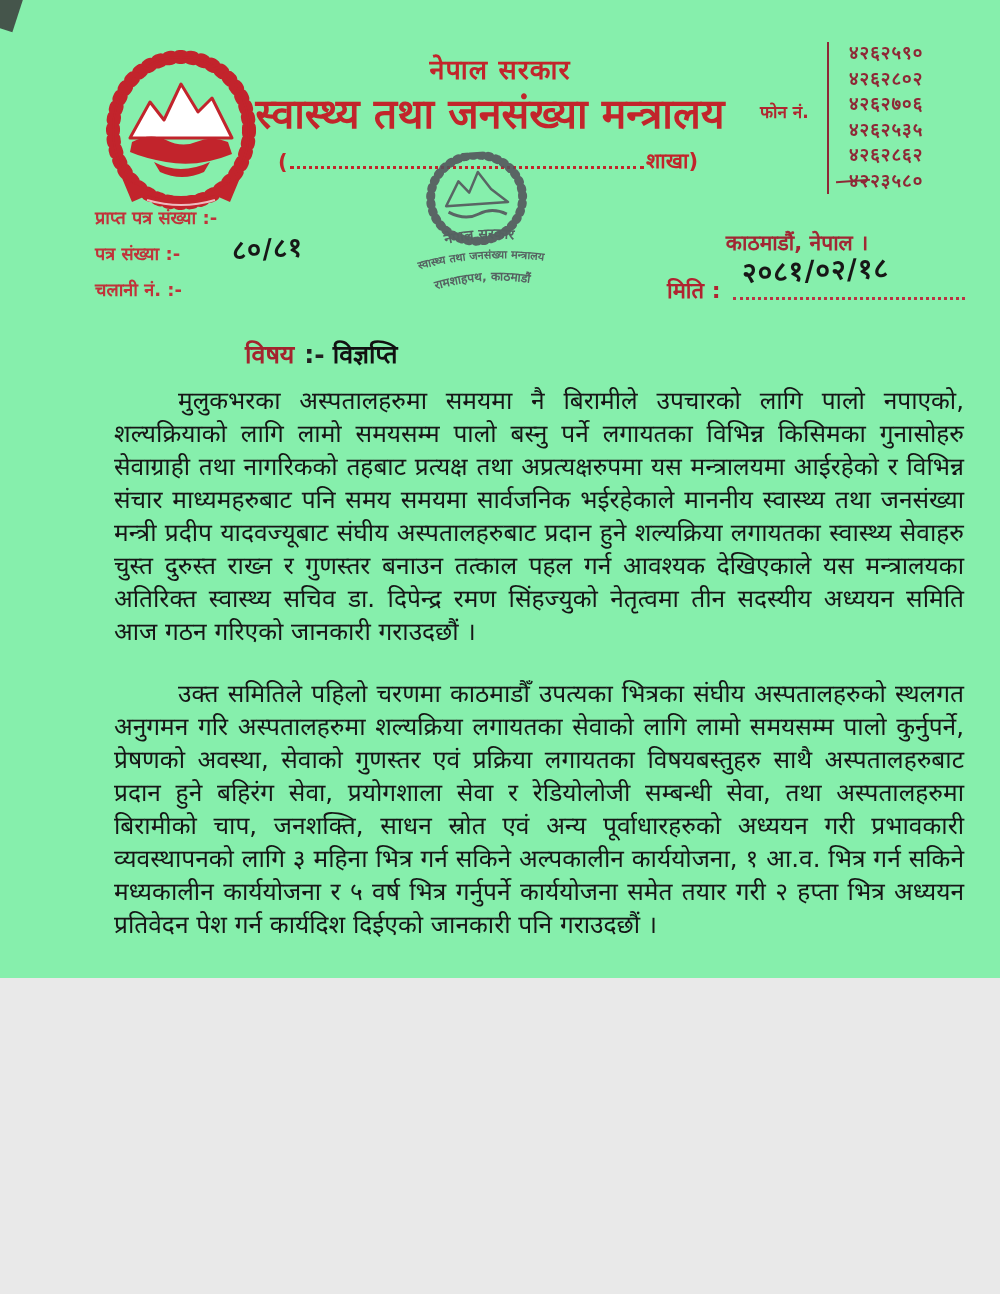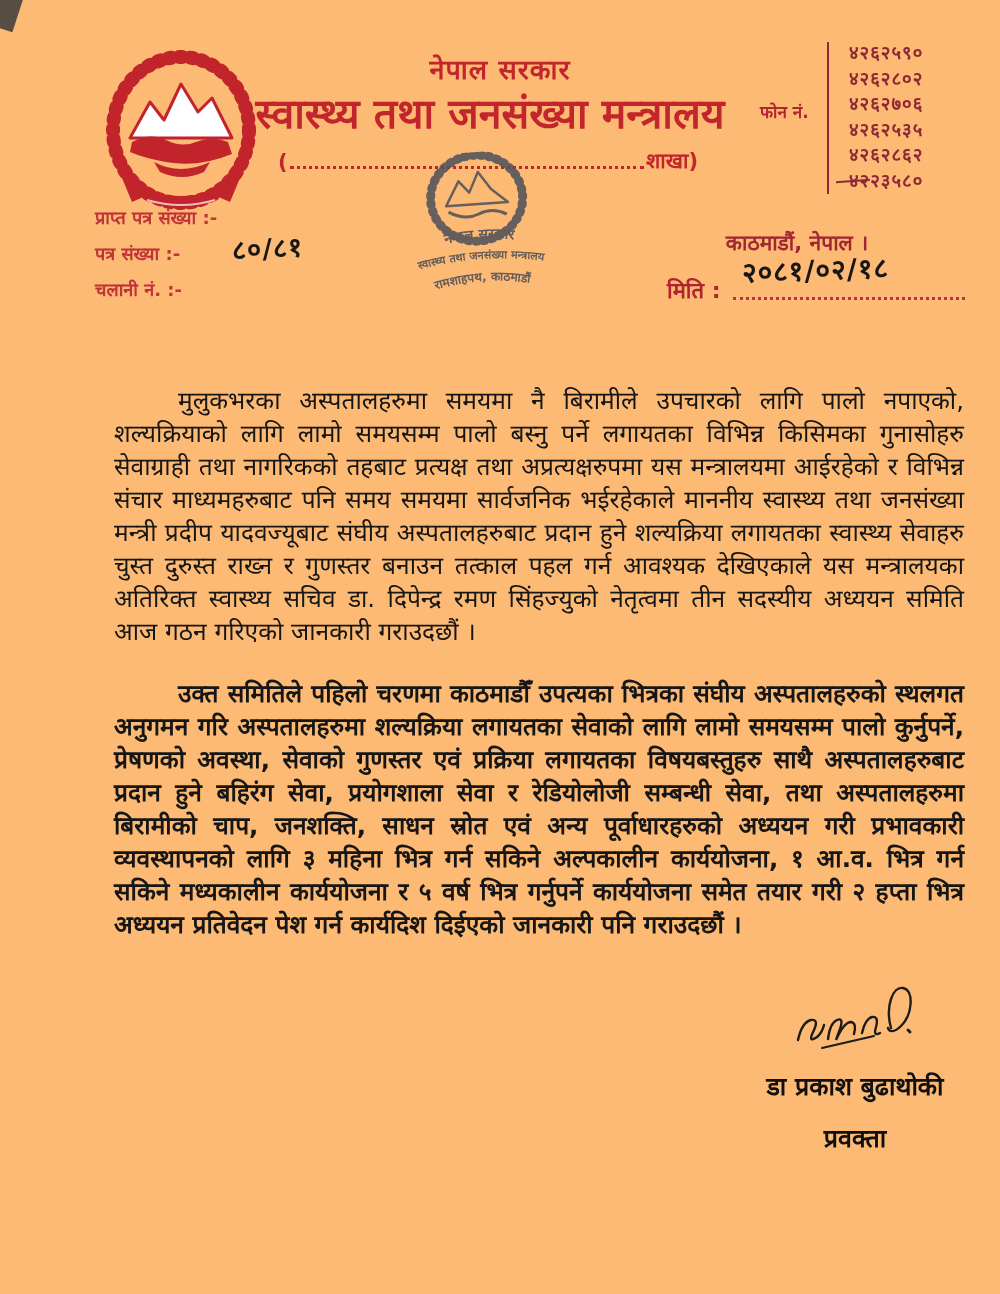--- a/index.html
+++ b/index.html
@@ -1,19 +1,19 @@
 <!DOCTYPE html>
 <html><head>
 <meta charset="utf-8">
 <style>
   * { margin:0; padding:0; box-sizing:border-box; }
   html,body { background:#e9e9e9; }
   .page {
-    position:relative; width:1000px; height:1294px; margin:0 auto;
-    background:#fdba74; overflow:hidden;
+    position:relative; width:1000px; height:978px; margin:0 auto;
+    background:#86efac; overflow:hidden;
     font-family:"DejaVu Sans", sans-serif; color:#1b1b1b;
   }
   .scan-corner {
     position:absolute; left:-14px; top:-16px; width:34px; height:44px;
     background:#3a3a3a; transform:rotate(18deg); opacity:.85;
   }
   .abs { position:absolute; }
 
   
   .gov-line { left:0; top:50px; width:1000px; text-align:center;
@@ -49,21 +49,21 @@
   
   .subject { left:245px; top:336px; font-size:25px; font-weight:bold; }
   .subject .lab { color:#a3242e; }
   .subject .sep { color:#222; padding:0 8px 0 10px; }
   .subject .val { color:#111; }
 
   
   .body-text { left:114px; top:384px; width:850px; font-size:24.5px; line-height:33px;
     text-align:justify; color:#161616; }
   .body-text p { text-indent:64px; }
-  .body-text p + p { margin-top:29px;font-weight:bold; }
+  .body-text p + p { margin-top:29px; }
 
   
   .sig-scribble { left:788px; top:978px; width:140px; height:90px; }
   .sig-name  { left:730px; top:1068px; width:250px; text-align:center; font-size:25px; font-weight:bold; color:#101010; }
   .sig-title { left:730px; top:1120px; width:250px; text-align:center; font-size:25px; font-weight:bold; color:#101010; }
 </style>
 </head>
 <body>
 
 <div class="page">
@@ -120,20 +120,23 @@
       </defs>
       <ellipse cx="107" cy="46" rx="46" ry="43" fill="none" stroke="#53535b" stroke-width="9" stroke-dasharray="2 6" stroke-linecap="round"></ellipse>
       <path d="M76,52 L90,28 L100,40 L110,20 L122,38 L138,52 Z" fill="none" stroke="#53535b" stroke-width="2.5" stroke-linejoin="round"></path>
       <path d="M78,58 q16,10 30,4 q14,-6 28,2" fill="none" stroke="#53535b" stroke-width="3"></path>
       <text font-size="14" font-weight="bold" fill="#4f4f57"><textPath href="#arc1" startOffset="50%" text-anchor="middle">नेपाल सरकार</textPath></text>
       <text font-size="11" font-weight="bold" fill="#4f4f57"><textPath href="#arc2" startOffset="50%" text-anchor="middle">स्वास्थ्य तथा जनसंख्या मन्त्रालय</textPath></text>
       <text font-size="12" font-weight="bold" fill="#4f4f57"><textPath href="#arc3" startOffset="50%" text-anchor="middle">रामशाहपथ, काठमाडौं</textPath></text>
     </svg>
   </div>
 
+  <div class="abs subject">
+    <span class="lab">विषय</span><span class="sep">:-</span><span class="val">विज्ञप्ति</span>
+  </div>
 
   <div class="abs body-text">
     <p>मुलुकभरका अस्पतालहरुमा समयमा नै बिरामीले उपचारको लागि पालो नपाएको, शल्यक्रियाको लागि लामो समयसम्म पालो बस्नु पर्ने लगायतका विभिन्न किसिमका गुनासोहरु सेवाग्राही तथा नागरिकको तहबाट प्रत्यक्ष तथा अप्रत्यक्षरुपमा यस मन्त्रालयमा आईरहेको र विभिन्न संचार माध्यमहरुबाट पनि समय समयमा सार्वजनिक भईरहेकाले माननीय स्वास्थ्य तथा जनसंख्या मन्त्री प्रदीप यादवज्यूबाट संघीय अस्पतालहरुबाट प्रदान हुने शल्यक्रिया लगायतका स्वास्थ्य सेवाहरु चुस्त दुरुस्त राख्न र गुणस्तर बनाउन तत्काल पहल गर्न आवश्यक देखिएकाले यस मन्त्रालयका अतिरिक्त स्वास्थ्य सचिव डा. दिपेन्द्र रमण सिंहज्युको नेतृत्वमा तीन सदस्यीय अध्ययन समिति आज गठन गरिएको जानकारी गराउदछौं ।</p>
     <p>उक्त समितिले पहिलो चरणमा काठमाडौँ उपत्यका भित्रका संघीय अस्पतालहरुको स्थलगत अनुगमन गरि अस्पतालहरुमा शल्यक्रिया लगायतका सेवाको लागि लामो समयसम्म पालो कुर्नुपर्ने, प्रेषणको अवस्था, सेवाको गुणस्तर एवं प्रक्रिया लगायतका विषयबस्तुहरु साथै अस्पतालहरुबाट प्रदान हुने बहिरंग सेवा, प्रयोगशाला सेवा र रेडियोलोजी सम्बन्धी सेवा, तथा अस्पतालहरुमा बिरामीको चाप, जनशक्ति, साधन स्रोत एवं अन्य पूर्वाधारहरुको अध्ययन गरी प्रभावकारी व्यवस्थापनको लागि ३ महिना भित्र गर्न सकिने अल्पकालीन कार्ययोजना, १ आ.व. भित्र गर्न सकिने मध्यकालीन कार्ययोजना र ५ वर्ष भित्र गर्नुपर्ने कार्ययोजना समेत तयार गरी २ हप्ता भित्र अध्ययन प्रतिवेदन पेश गर्न कार्यदिश दिईएको जानकारी पनि गराउदछौं ।</p>
   </div>
 
   <div class="abs sig-scribble">
     <svg width="140" height="90" viewBox="0 0 140 90">
       <g fill="none" stroke="#1c1c1c" stroke-width="2.4" stroke-linecap="round">
         <path d="M10,62 q4,-18 13,-20 q8,-1 3,10 q-7,14 3,7 q5,-4 7,-12 m4,14 q2,-16 9,-19 q7,-3 3,9 l-4,11 q8,-18 15,-18 q6,1 3,12"></path>

